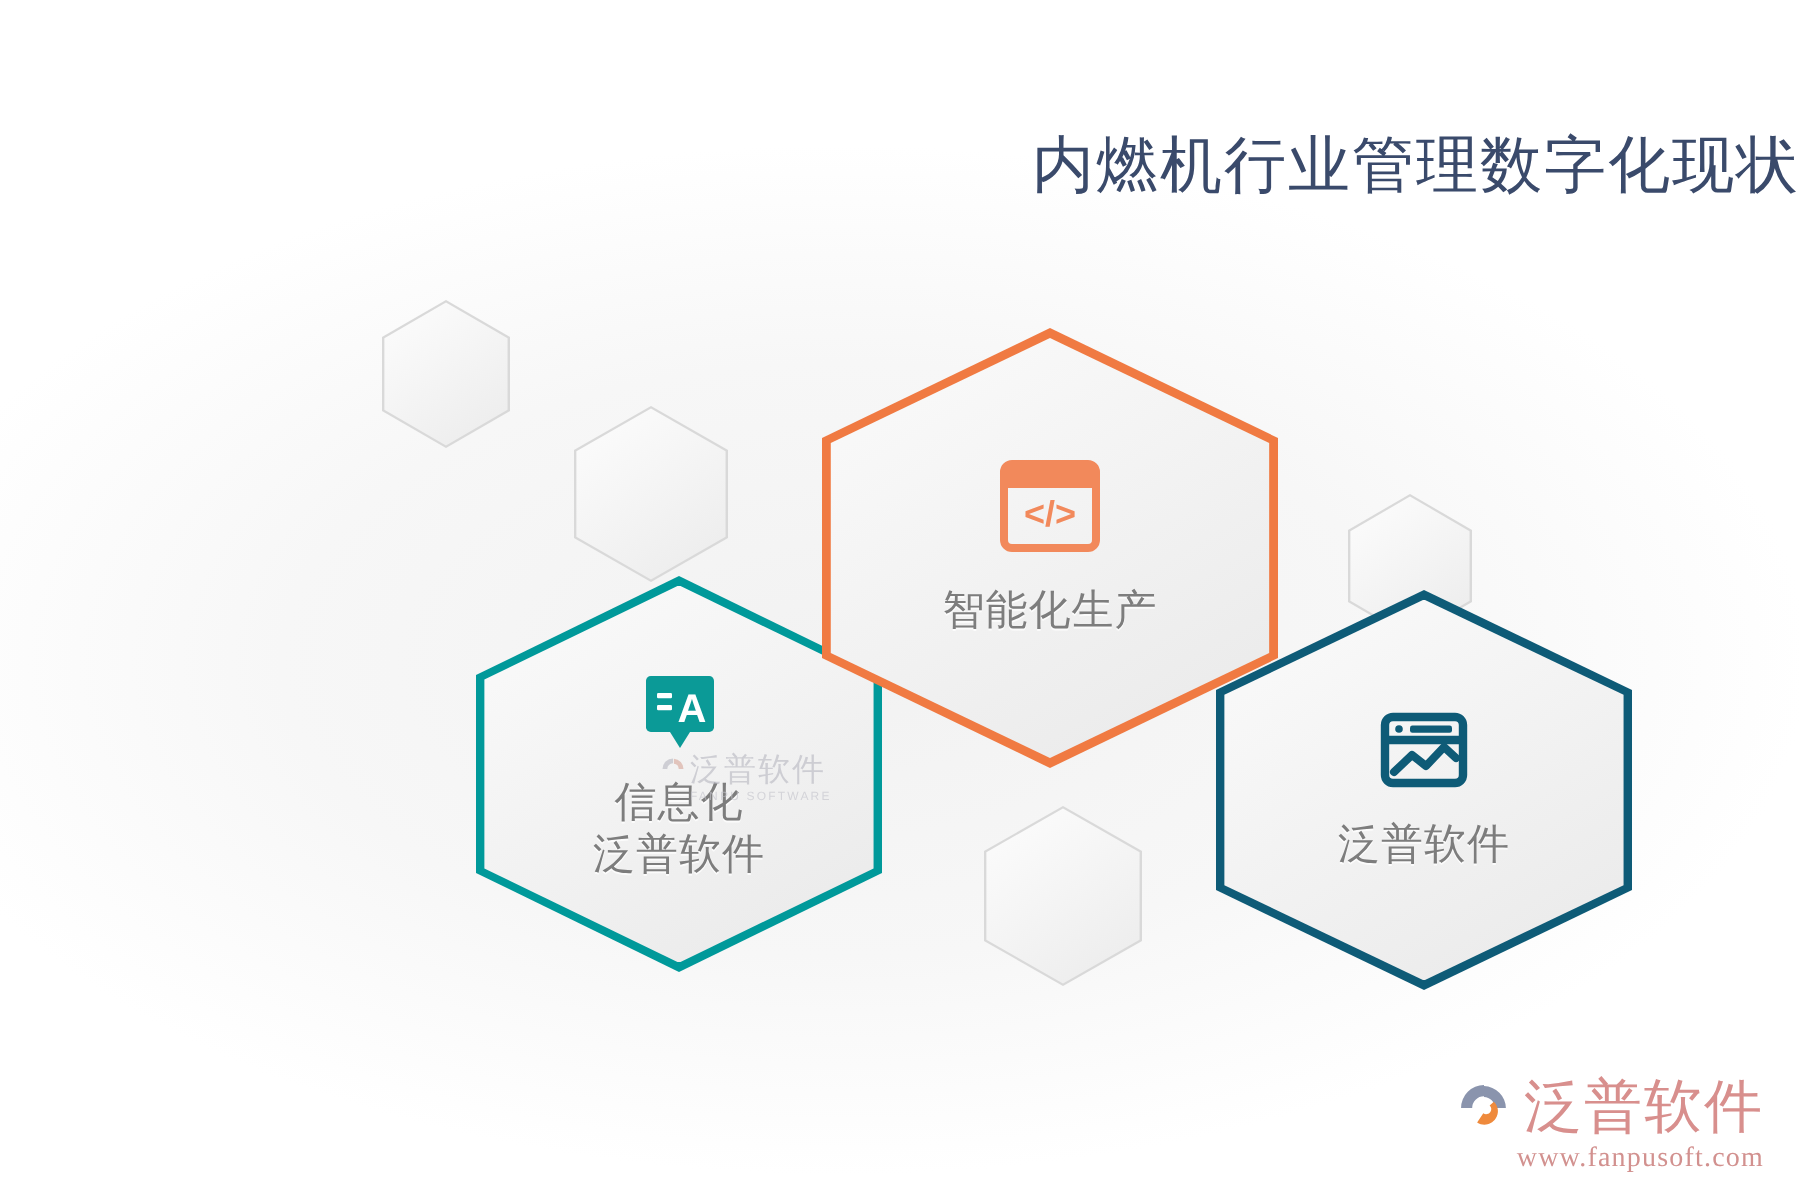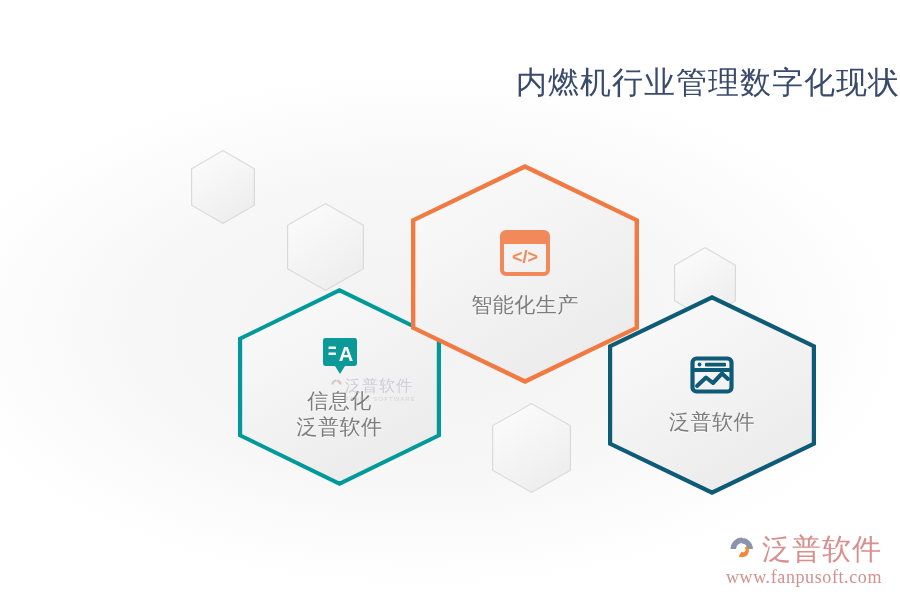--- a/index.html
+++ b/index.html
@@ -153,21 +153,21 @@
     gap: 5px;
   }
   .brand-name {
     font-size: 29px;
     color: #d88f8d;
     letter-spacing: 1px;
     font-family: "Liberation Sans", "DejaVu Sans", sans-serif;
     line-height: 1;
   }
   .brand-url {
-    font-size: 18px;
+    font-size: 14px;
     color: #d2918f;
     letter-spacing: 0.6px;
     font-family: "Liberation Serif", "DejaVu Serif", serif;
     margin-top: 3px;
   }
 </style>
 </head>
 <body>
 
 <div id="stage">

